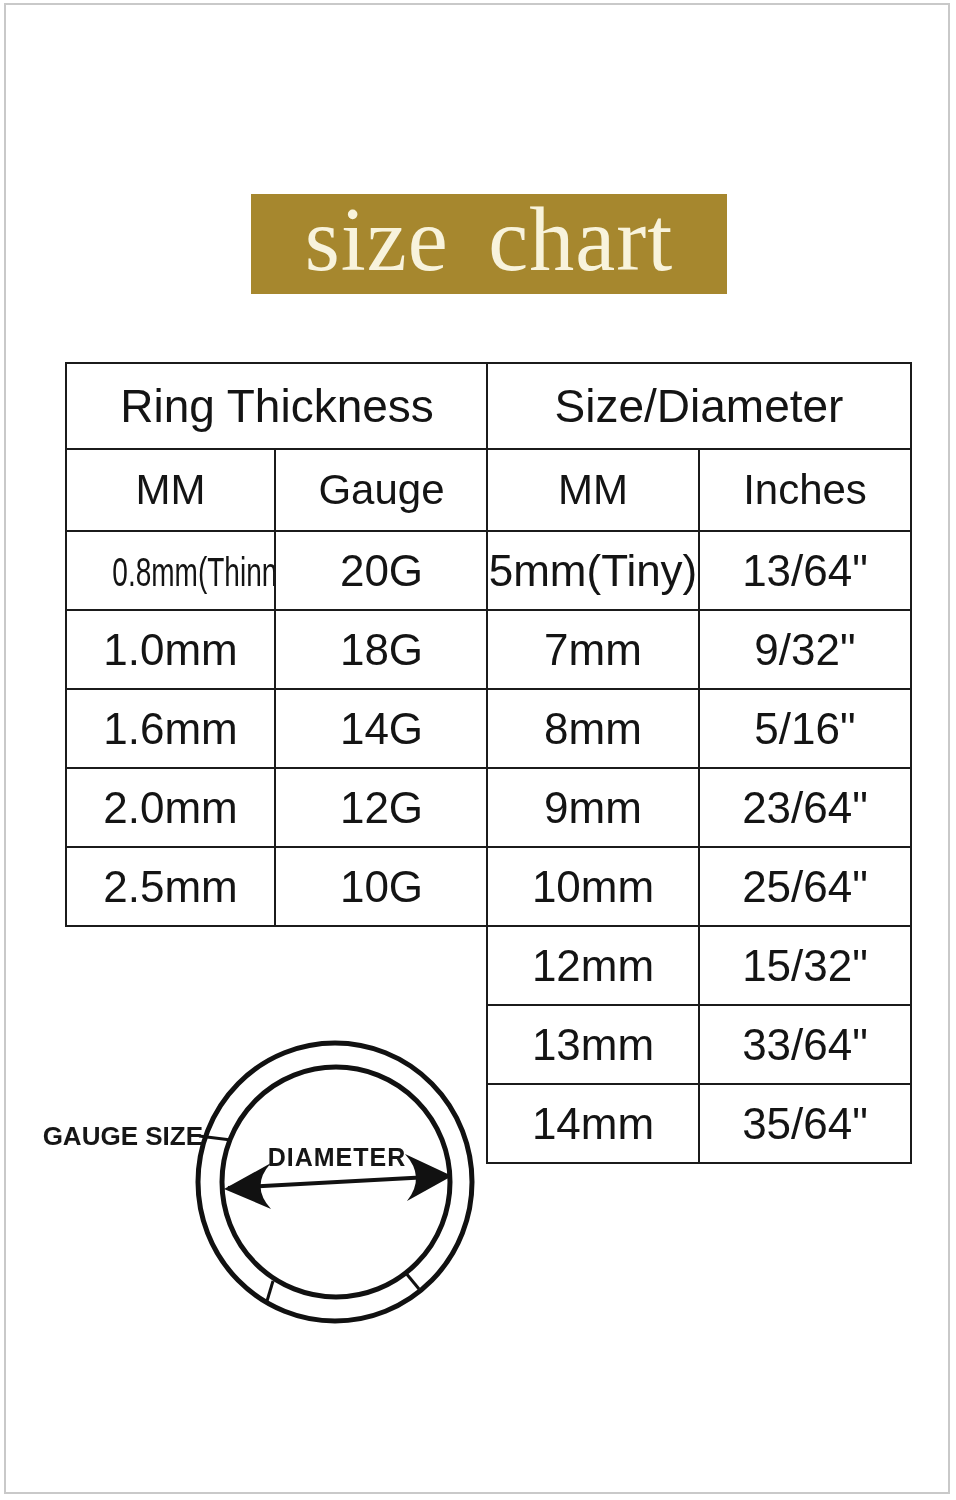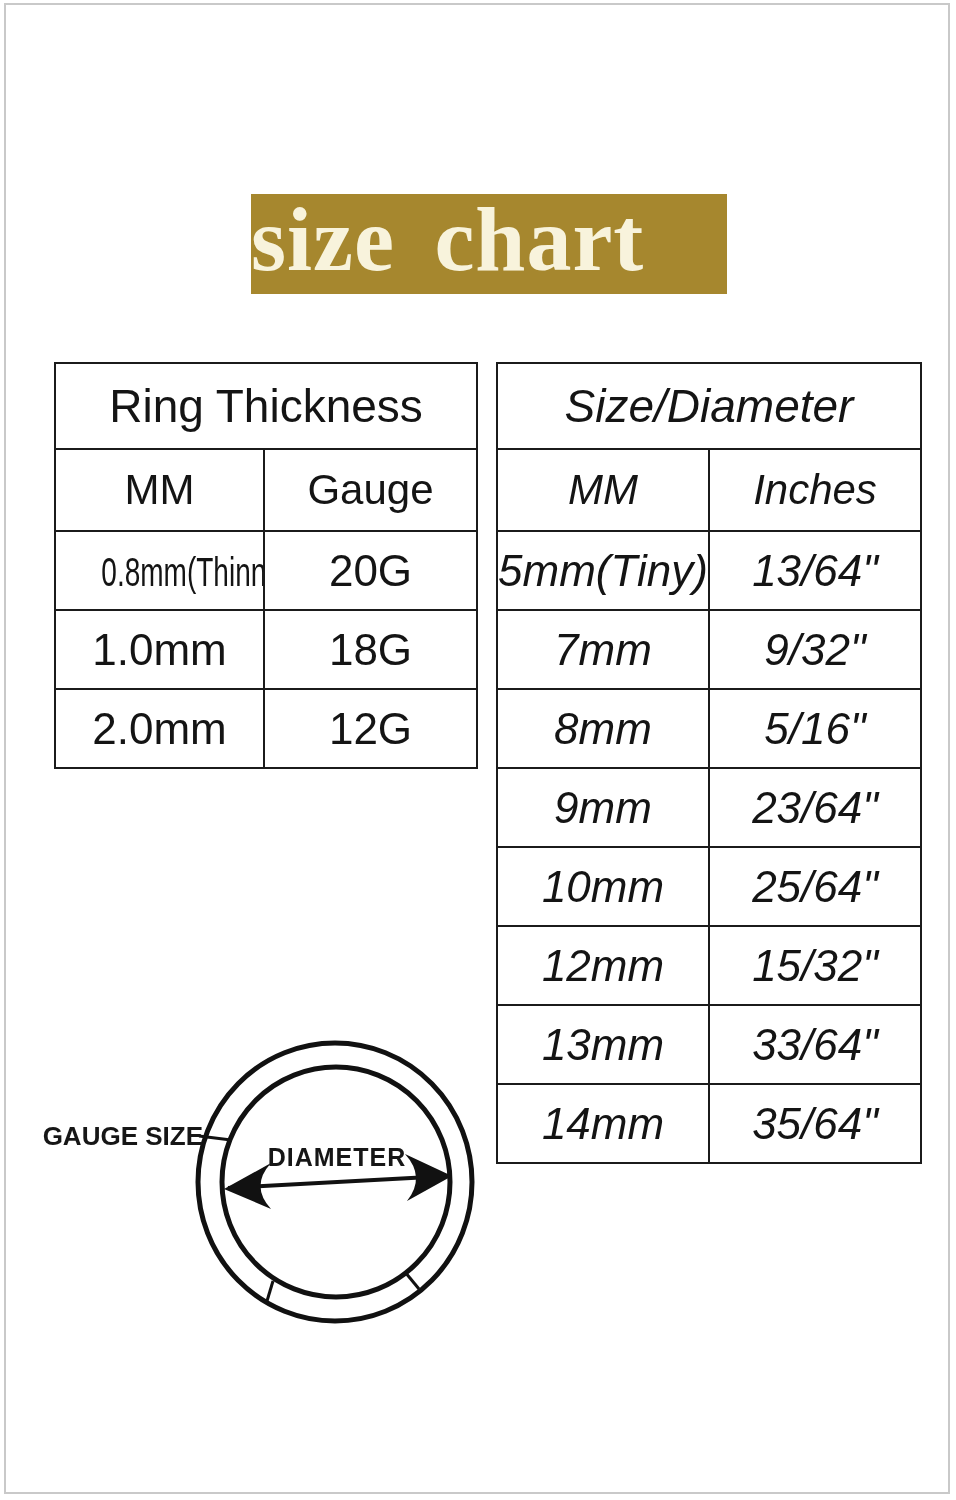--- a/index.html
+++ b/index.html
@@ -6,37 +6,37 @@
   .page{
     position:relative;width:956px;height:1500px;background:#ffffff;
     font-family:"Liberation Sans",sans-serif;overflow:hidden;
   }
   .frame{
     position:absolute;left:4px;top:3px;right:6px;bottom:6px;
     border:2px solid #c9c9c9;pointer-events:none;
   }
   .banner{
     position:absolute;left:251px;top:194px;width:476px;height:100px;
-    background:#a6872e;display:flex;align-items:center;justify-content:flex-start;font-weight:bold;
+    background:#a6872e;display:flex;align-items:center;justify-content:center;
   }
   .banner-title{
     font-family:"Liberation Serif",serif;font-size:90px;line-height:1;
     color:#f8f3dc;letter-spacing:1px;word-spacing:16px;margin-top:-8px;
     white-space:nowrap;
   }
   table.sizes{
     position:absolute;border-collapse:collapse;table-layout:fixed;
     background:#ffffff;
   }
   table.sizes td{
     border:2px solid #1b1b1b;text-align:center;vertical-align:middle;
     font-size:44px;color:#141414;padding:0;overflow:hidden;
   }
-  .t-left{left:54px;top:362px;width:422px;border-radius:21px;}
-  .t-right{left:496px;top:362px;width:424px;font-style:italic;}
+  .t-left{left:65px;top:362px;width:422px;border-radius:21px;}
+  .t-right{left:486px;top:362px;width:424px;}
   .t-left col.c1{width:209px;} .t-left col.c2{width:213px;}
   .t-right col.c1{width:212px;} .t-right col.c2{width:212px;}
   tr.title-row td{height:84px;font-size:46px;}
   tr.head-row td{height:80px;font-size:42px;}
   tr.data-row td{height:77px;}
   .cond{
     display:inline-block;font-size:40px;white-space:nowrap;
     transform:scaleX(0.70);transform-origin:50% 50%;
   }
   .diagram{position:absolute;left:40px;top:1020px;}
@@ -68,22 +68,30 @@
       </tr>
       <tr class="data-row">
         <td><span class="cond">0.8mm(Thinnest)</span></td>
         <td>20G</td>
       </tr>
       <tr class="data-row">
         <td>1.0mm</td>
         <td>18G</td>
       </tr>
       <tr class="data-row">
+        <td>1.6mm</td>
+        <td>14G</td>
+      </tr>
+      <tr class="data-row">
         <td>2.0mm</td>
         <td>12G</td>
+      </tr>
+      <tr class="data-row">
+        <td>2.5mm</td>
+        <td>10G</td>
       </tr>
     </tbody>
   </table>
 
   <table class="sizes t-right">
     <colgroup>
         <col class="c1">
         <col class="c2">
       </colgroup>
     <tbody>

